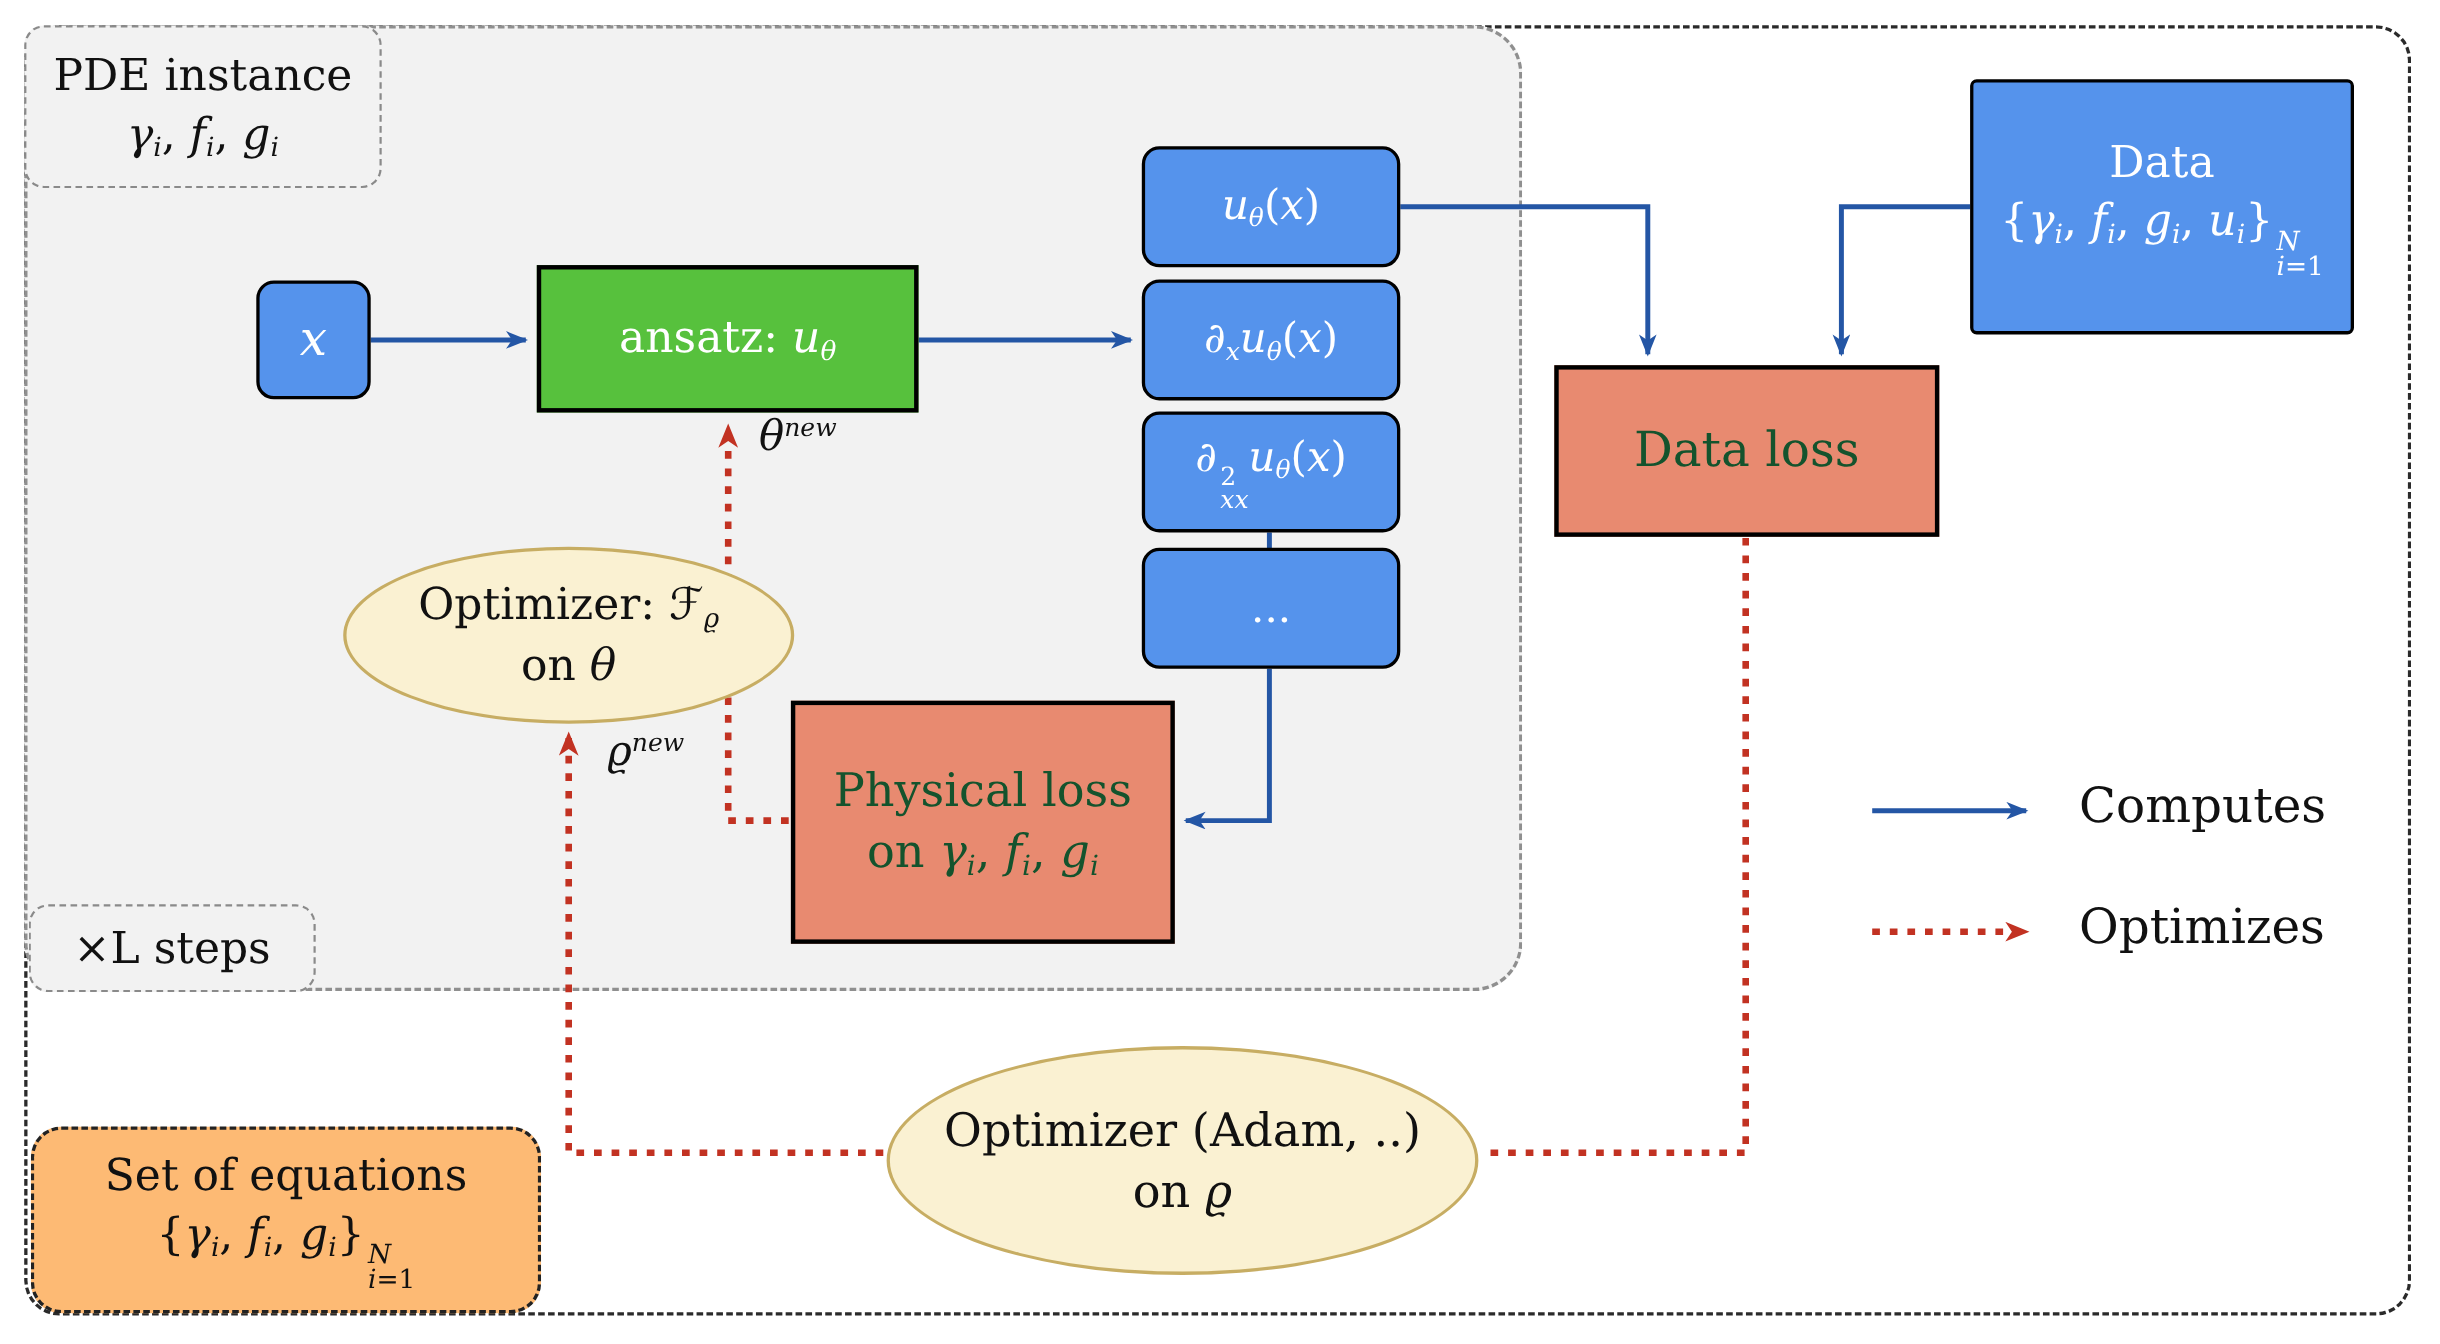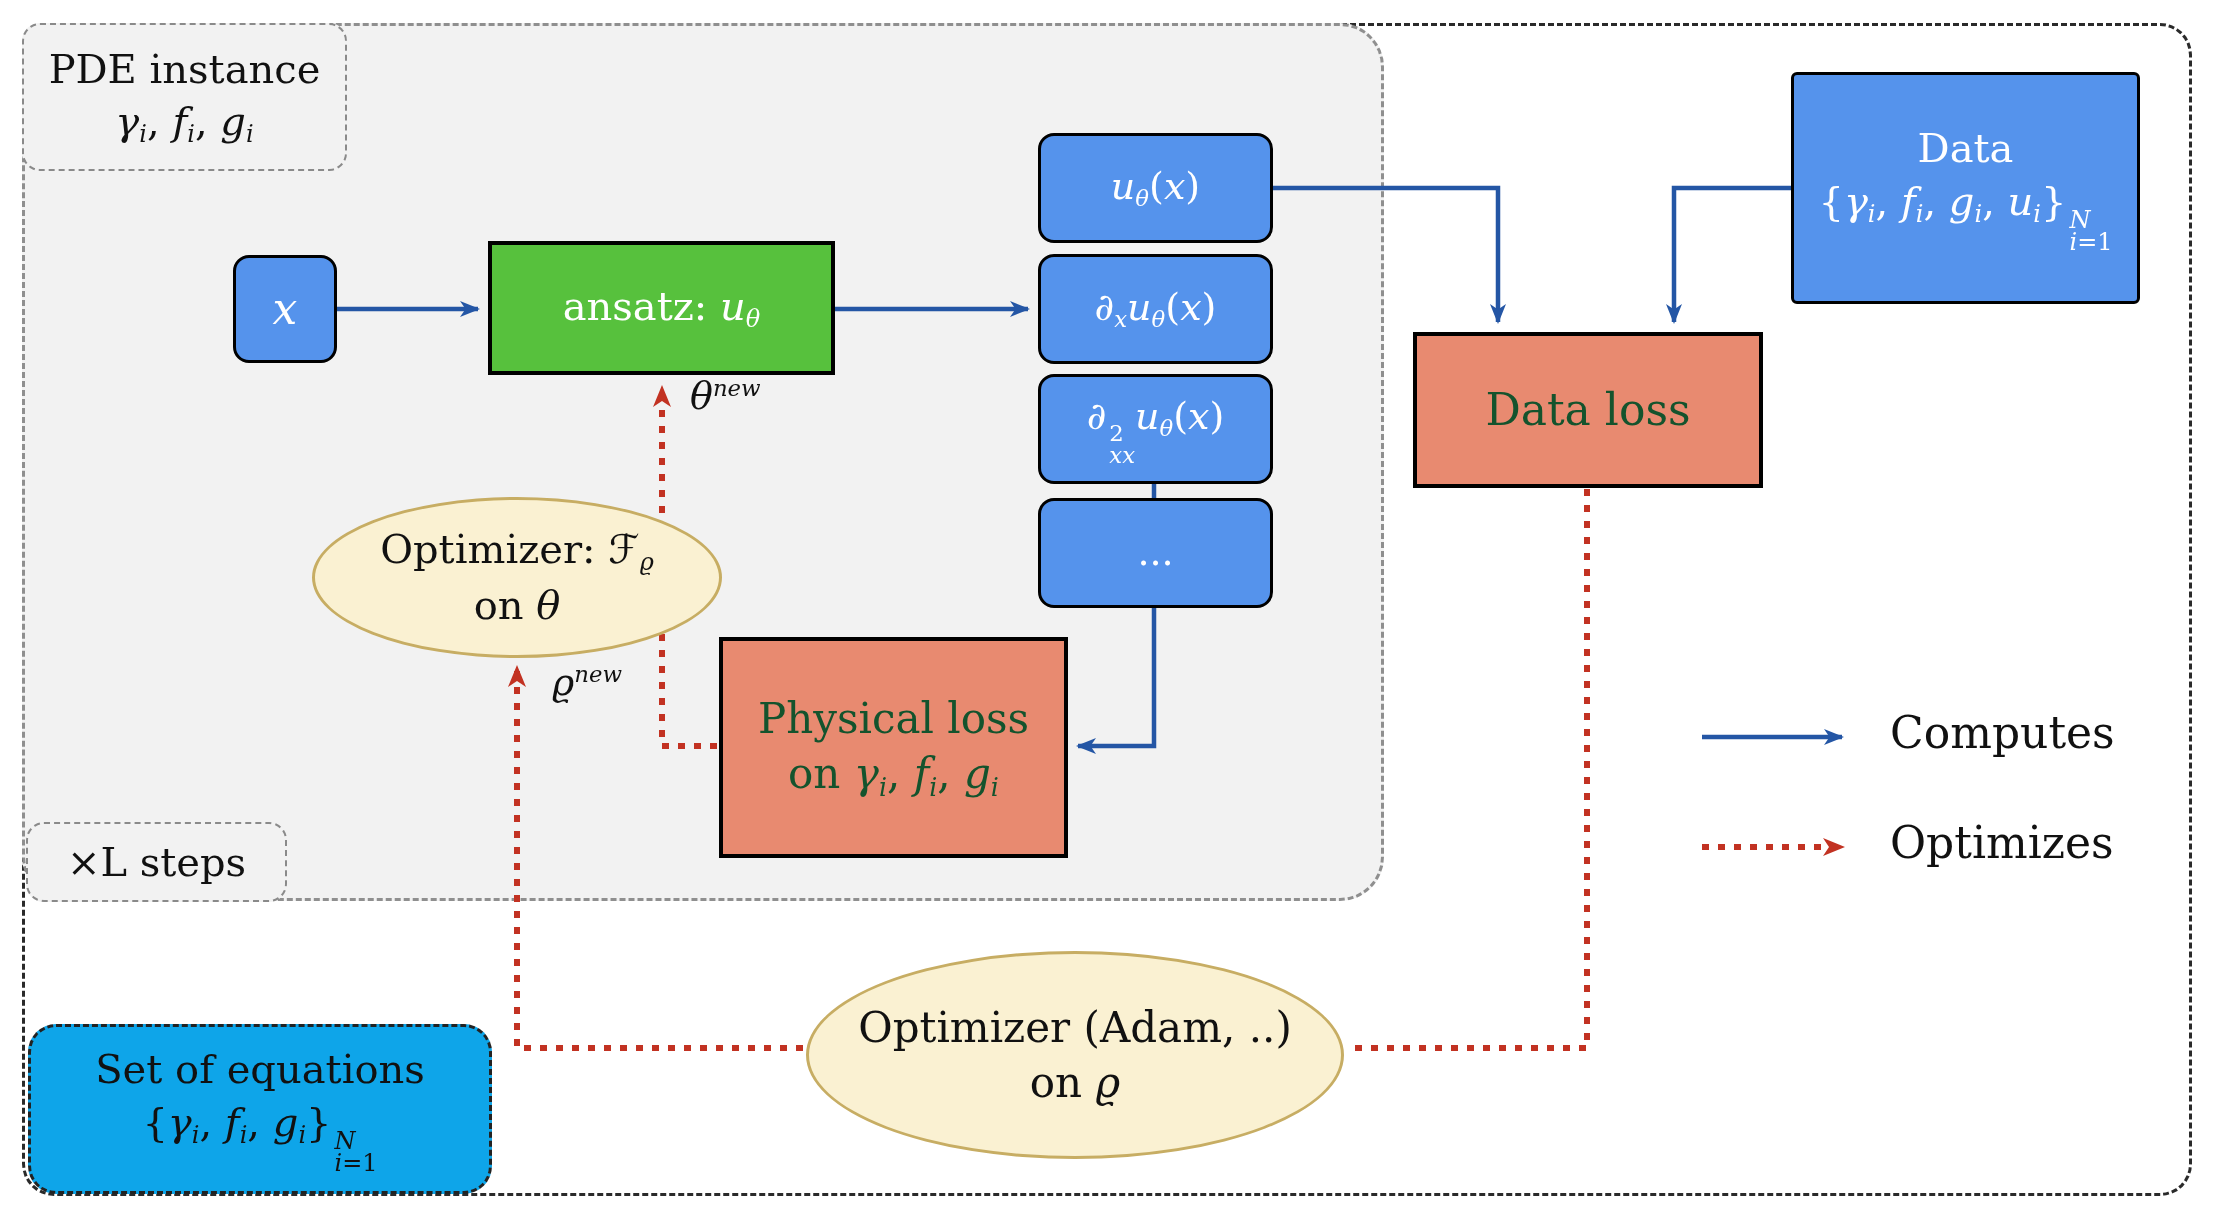--- a/index.html
+++ b/index.html
@@ -16,21 +16,21 @@
   .svg-layer{left:0;top:0;z-index:5;pointer-events:none;}
   .node{z-index:10;}
   .lbl{z-index:11;}
 
   .blue-box{background:#5593ec;border:3px solid #000;border-radius:16px;color:#fff;}
   .blue-big{background:#5593ec;border:3px solid #000;border-radius:6px;color:#fff;}
   .green-box{background:#57c13d;border:4px solid #000;color:#fff;}
   .salmon-box{background:#e88a70;border:4px solid #000;color:#14532d;}
   .ellipse{background:#faf1d2;border:3.5px solid #c7ad63;border-radius:50%;color:#111;}
   .dashed-chip{border:2.5px dashed #8a8a8a;border-radius:18px;background:#f2f2f2;color:#111;}
-  .set-box{border:3px dashed #222;border-radius:28px;background:#0ea5e9;color:#111;}
+  .set-box{border:3px dashed #222;border-radius:28px;background:#fdba74;color:#111;}
 
   .t40{font-size:40px;line-height:1.32;}
   .t38{font-size:38px;line-height:1.3;}
   .t42{font-size:42px;line-height:1.32;}
   .t44{font-size:44px;line-height:1.3;}
 
   sub,sup{font-size:.6em;}
   sub{vertical-align:-0.30em;}
   sup{vertical-align:0.55em;}
   .ss{display:inline-flex;flex-direction:column;align-items:flex-start;vertical-align:-0.55em;

